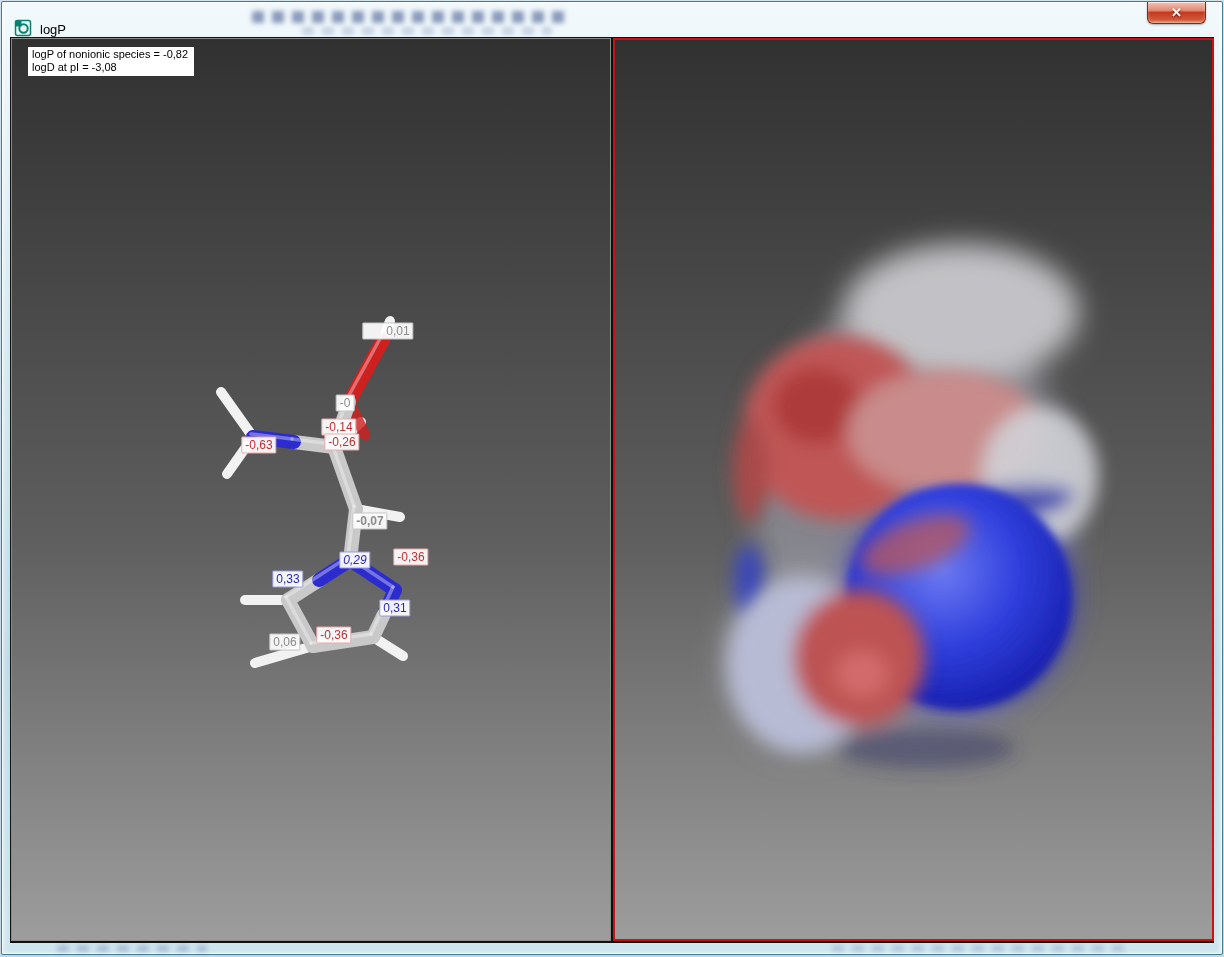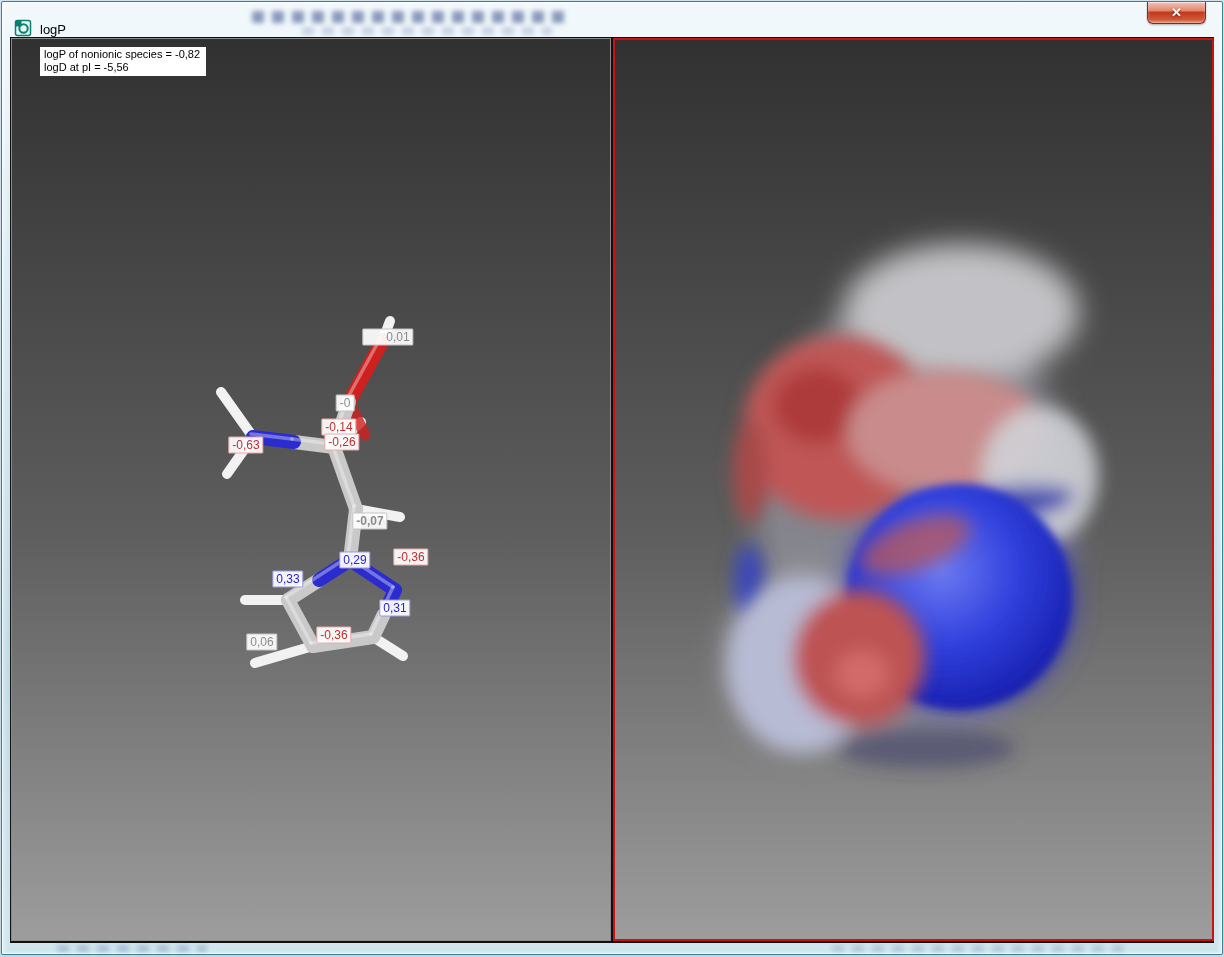--- a/index.html
+++ b/index.html
@@ -46,21 +46,21 @@
     background:linear-gradient(180deg,#313131 0%,#5e5e5e 55%,#9d9d9d 100%);
   }
   .panel.left  { left:1px;   width:600px; border:1px solid #8a8a8a; }
   .panel.right { left:603px; width:601px; border:2px solid var(--panel-active-border,#cc1111); }
   .panel svg { position:absolute; left:0; top:0; }
   .bottom-glass { position:relative; height:11px; }
   .ghost-c { left:55px;  top:2px; width:150px; height:7px; opacity:.45; }
   .ghost-d { left:830px; top:2px; width:300px; height:7px; opacity:.35; }
   
   .info-box {
-    position:absolute; left:28px; top:8px; z-index:5;
+    position:absolute; left:16px; top:8px; z-index:5;
     background:#fff; color:#000; font-size:11px; line-height:13px;
     padding:1px 6px 2px 4px; white-space:nowrap;
   }
   .labels-layer { position:absolute; left:0; top:0; width:598px; height:901px; z-index:4; }
   .atom-label {
     position:absolute; transform:translate(-50%,-50%);
     font-size:12px; line-height:14px; padding:0 3px 1px 3px;
     background:rgba(255,255,255,.93); border:1px solid #bbb;
     white-space:nowrap; border-radius:1px;
   }
@@ -134,36 +134,36 @@
             <line x1="322" y1="408" x2="344" y2="470"></line>
             <line x1="344" y1="470" x2="338" y2="521"></line>
             <line x1="338" y1="521" x2="383" y2="551"></line>
             <line x1="383" y1="551" x2="361" y2="598"></line>
             <line x1="361" y1="598" x2="301" y2="607"></line>
             <line x1="301" y1="607" x2="276" y2="561"></line>
             <line x1="276" y1="561" x2="338" y2="521"></line>
           </g>
         </svg>
         <div class="labels-layer">
-            <div class="atom-label neu" style="left: 376px; top: 298px; padding-left: 23px;">0,01</div>
+            <div class="atom-label neu" style="left: 376px; top: 292px; padding-left: 23px;">0,01</div>
             <div class="atom-label neu" style="left: 333px; top: 364px;">-0</div>
             <div class="atom-label neg" style="left: 327px; top: 388px;">-0,14</div>
             <div class="atom-label neg" style="left: 330px; top: 403px;">-0,26</div>
-            <div class="atom-label neg" style="left: 234px; top: 406px;">-0,63</div>
+            <div class="atom-label neg" style="left: 247px; top: 406px;">-0,63</div>
             <div class="atom-label neu" style="left: 358px; top: 482px; font-weight: bold;">-0,07</div>
-            <div class="atom-label pos" style="left: 343px; top: 521px;">0,29</div>
+            <div class="atom-label pos" style="left: 343px; top: 521px; font-style: italic;">0,29</div>
             <div class="atom-label neg" style="left: 399px; top: 518px;">-0,36</div>
             <div class="atom-label pos" style="left: 383px; top: 553px; margin-top: 16px;">0,31</div>
             <div class="atom-label pos" style="left: 276px; top: 540px;">0,33</div>
             <div class="atom-label neg" style="left: 322px; top: 596px;">-0,36</div>
-            <div class="atom-label neu" style="left: 250px; top: 603px;">0,06</div>
+            <div class="atom-label neu" style="left: 273px; top: 603px;">0,06</div>
           </div>
         <div class="info-box">
           <div>logP of nonionic species = -0,82</div>
-          <div>logD at pI = -5,56</div>
+          <div>logD at pI = -3,08</div>
         </div>
       </div>
 
       <div class="panel right">
         <svg width="597" height="899" viewBox="0 0 597 899">
           <defs>
             <radialGradient id="sphereB" cx="42%" cy="38%" r="75%">
               <stop offset="0%" stop-color="#6d7bf2"></stop>
               <stop offset="45%" stop-color="#3040dd"></stop>
               <stop offset="80%" stop-color="#1a23b4"></stop>

